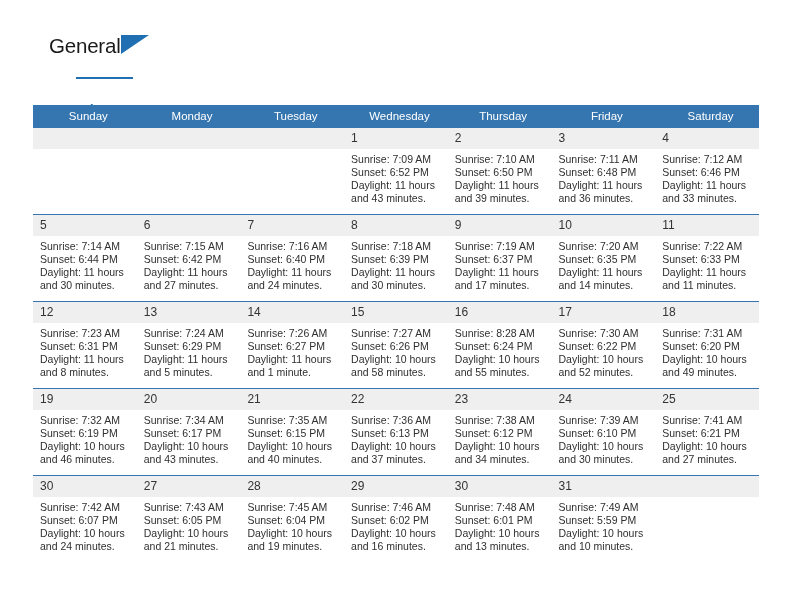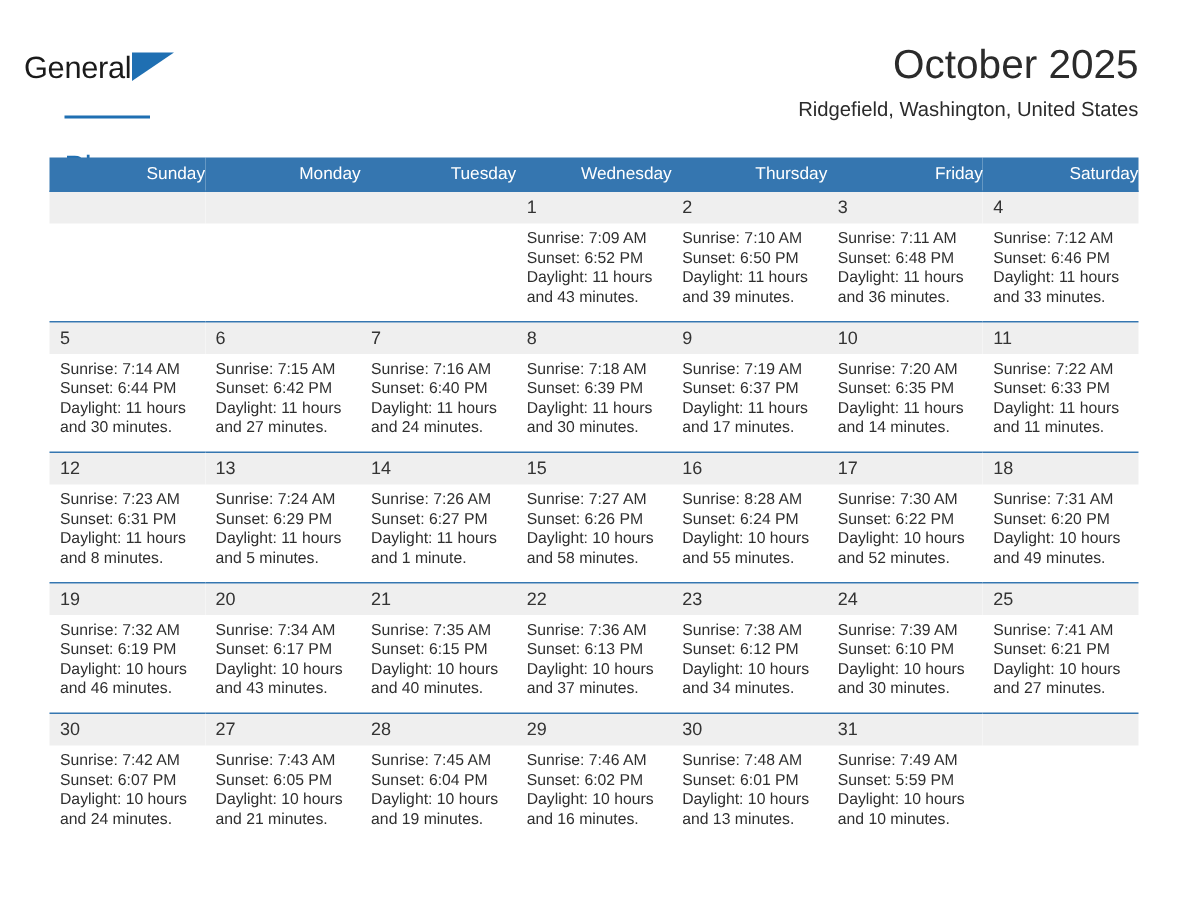--- a/index.html
+++ b/index.html
@@ -17,21 +17,21 @@
   .page {
     position: relative;
     width: 792px;
     height: 612px;
     box-sizing: border-box;
   }
 
   
   .header {
     position: absolute;
-    left: 16px;
+    left: 49px;
     top: 26px;
     right: 33px;
     height: 70px;
   }
   .logo {
     position: absolute;
     left: 0;
     top: 8px;
     width: 170px;
     height: 52px;
@@ -99,21 +99,21 @@
     top: 105px;
     width: 726px;
     border-collapse: collapse;
     table-layout: fixed;
   }
   .calendar th {
     background: #3576b0;
     color: #ffffff;
     font-size: 11.5px;
     font-weight: normal;
-    text-align: right;
+    text-align: center;
     padding: 5px 0 5px 7px;
     height: 11px;
     border: none;
   }
   .calendar td {
     vertical-align: top;
     padding: 0;
     border: none;
     border-top: 1.5px solid #3576b0;
     height: 86px;
@@ -153,24 +153,20 @@
 
   <div class="header">
 
     <div class="logo">
       <span class="logo-general">General</span>
       <span class="logo-tri"></span>
       <span class="logo-blue">Blue</span>
       <span class="logo-underline"></span>
     </div>
 
-    <div class="title-block">
-      <div class="cal-title">October 2025</div>
-      <div class="cal-subtitle">Ridgefield, Washington, United States</div>
-    </div>
 
   </div>
 
   <table class="calendar">
     <thead>
       <tr>
         <th>Sunday</th>
         <th>Monday</th>
         <th>Tuesday</th>
         <th>Wednesday</th>

